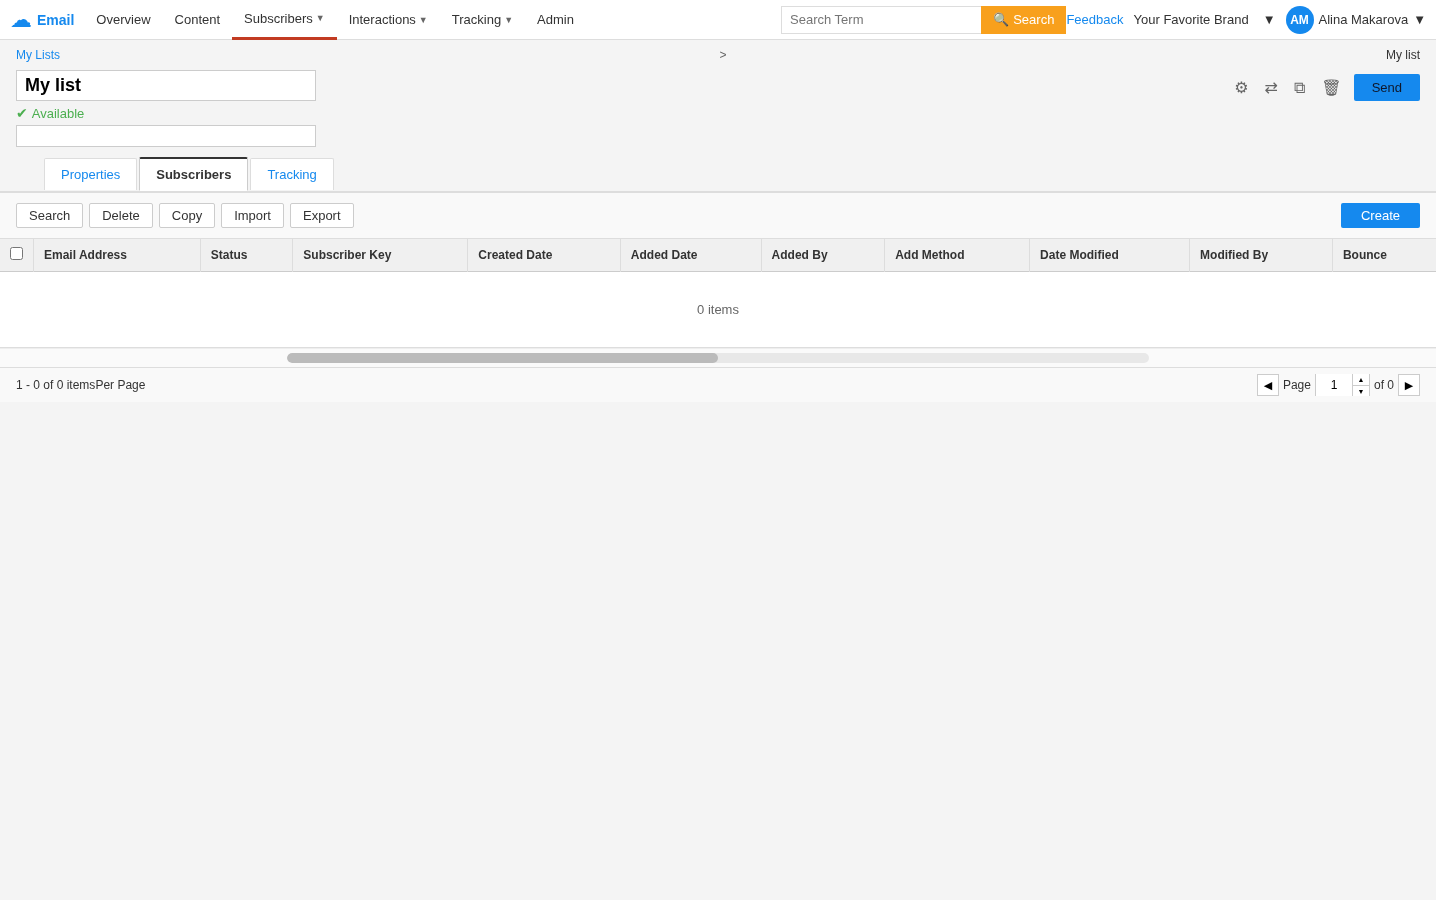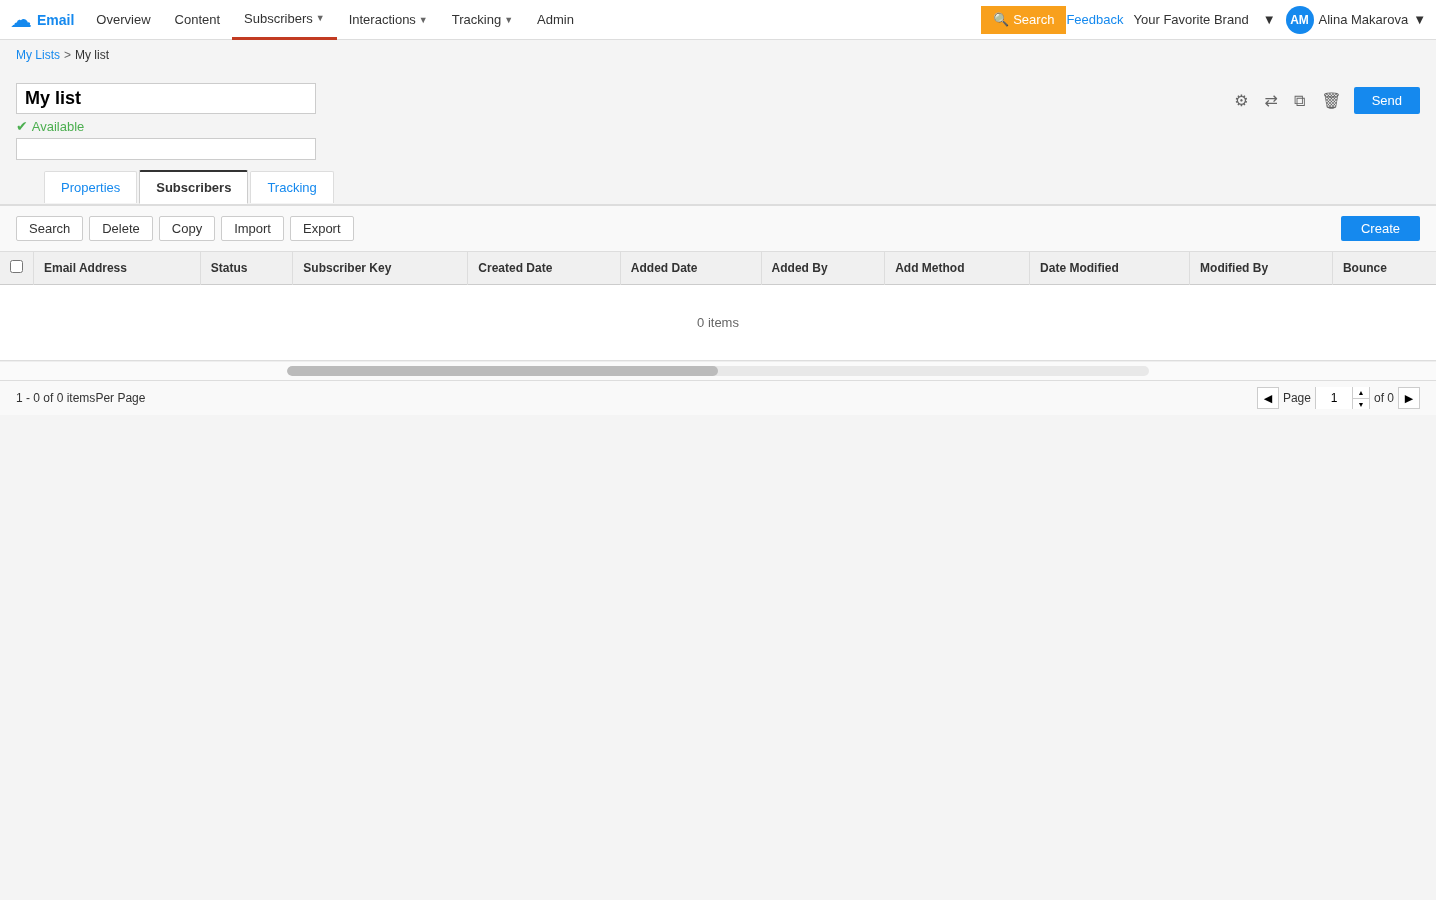--- a/index.html
+++ b/index.html
@@ -125,21 +125,22 @@
       background: #f4f4f4;
       padding: 8px 16px 0;
       border-bottom: 1px solid #ddd;
     }
     .breadcrumb {
       display: flex;
       align-items: center;
       gap: 4px;
       font-size: 12px;
       color: #1589ee;
-      margin-bottom: 21px;
+      margin-bottom: 8px;
+      justify-content: space-between;
     }
     .breadcrumb a { color: #1589ee; text-decoration: none; cursor: pointer; }
     .breadcrumb .sep { color: #666; }
     .breadcrumb .current { color: #333; }
 
     .page-header {
       display: flex;
       align-items: flex-start;
       gap: 10px;
     }
@@ -176,21 +177,21 @@
       border: none;
       cursor: pointer;
       color: #666;
       font-size: 16px;
       padding: 2px 4px;
       display: flex;
       align-items: center;
     }
     .send-btn {
       background: #1589ee;
-      color: #ffffff;
+      color: #0f172a;
       border: none;
       padding: 6px 18px;
       font-size: 13px;
       cursor: pointer;
       border-radius: 2px;
     }
 
     .status-badge {
       display: flex;
       align-items: center;
@@ -372,20 +373,21 @@
       <span class="arrow">▼</span>
     </a>
     <a class="nav-item">
       <span>Tracking</span>
       <span class="arrow">▼</span>
     </a>
     <a class="nav-item">Admin</a>
   </div>
 
   <div class="search-area">
+    <input class="search-input" type="text" placeholder="Search Term" style="">
     <button class="search-btn">
       <span>🔍</span>
       <span>Search</span>
     </button>
   </div>
 
   <div class="nav-right">
     <a class="nav-link">Feedback</a>
     <div class="brand-select">
       <span>Your Favorite Brand</span>

